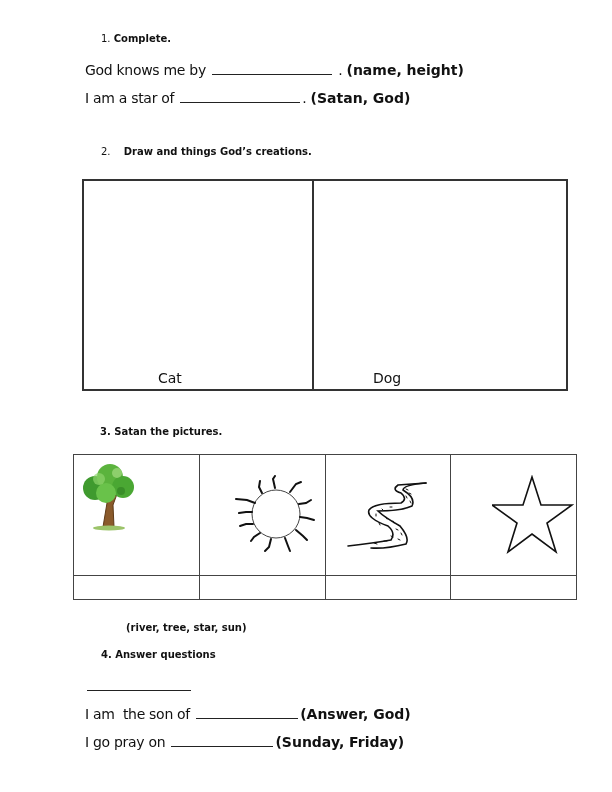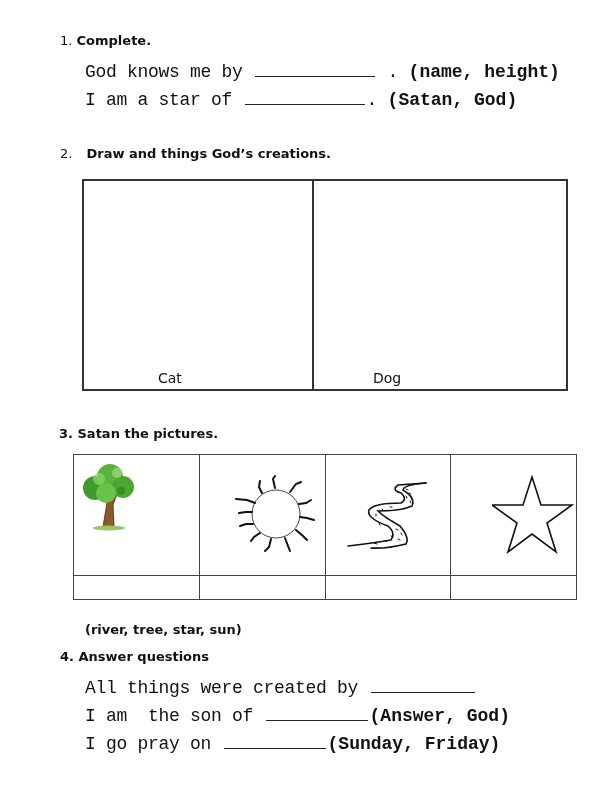--- a/index.html
+++ b/index.html
@@ -1,21 +1,21 @@
 <!DOCTYPE html>
 <html><head>
   <meta charset="utf-8">
   <style>
     html, body { margin: 0; padding: 0; background: #ffffff; }
     body { width: 612px; height: 792px; position: relative; overflow: hidden;
            font-family: "DejaVu Sans", sans-serif; color: #111; }
     .abs { position: absolute; }
-    .heading { font-size: 13px; white-space: nowrap; }
+    .heading { font-size: 10px; white-space: nowrap; margin-left: 41px; }
     .heading b { font-weight: bold; }
-    .line { font-size: 18px; white-space: nowrap; letter-spacing: -0.3px; font-family: Liberation Mono, monospace; }
+    .line { font-size: 14px; white-space: nowrap; letter-spacing: -0.3px; }
     .line b { font-weight: bold; letter-spacing: 0; }
     .blank { display: inline-block; border-bottom: 1px solid #222; height: 12px; vertical-align: baseline; margin: 0 2px; }
     .box { border: 2px solid #333; box-sizing: border-box; }
     .label { font-size: 14px; }
     .vline { position: absolute; background: #333; }
     table.pics { position: absolute; left: 73px; top: 454px; width: 504px; height: 146px;
                  border-collapse: collapse; }
     table.pics td { border: 1px solid #444; padding: 0; position: relative; }
     table.pics tr.img-row td { height: 120px; }
     table.pics tr.ans-row td { height: 23px; }
@@ -131,21 +131,20 @@
 </tbody>
   </table>
 <div class="abs heading" style="left:85px; top:622px;">
   <b>(river, tree, star, sun)</b>
 </div>
 
 <div class="abs heading" style="left:60px; top:649px;">
   <b>4. Answer questions</b>
 </div>
 <div class="abs line" style="left:85px; top:678px;">
-  <span>All things were created by</span>
   <span class="blank" style="width:104px;"></span>
 </div>
 <div class="abs line" style="left:85px; top:706px;">
   <span style="white-space:pre;">I am  the son of</span>
   <span class="blank" style="width:102px;"></span><b>(Answer, God)</b>
 </div>
 <div class="abs line" style="left:85px; top:734px;">
   <span>I go pray on</span>
   <span class="blank" style="width:102px;"></span><b>(Sunday, Friday)</b>
 </div>

